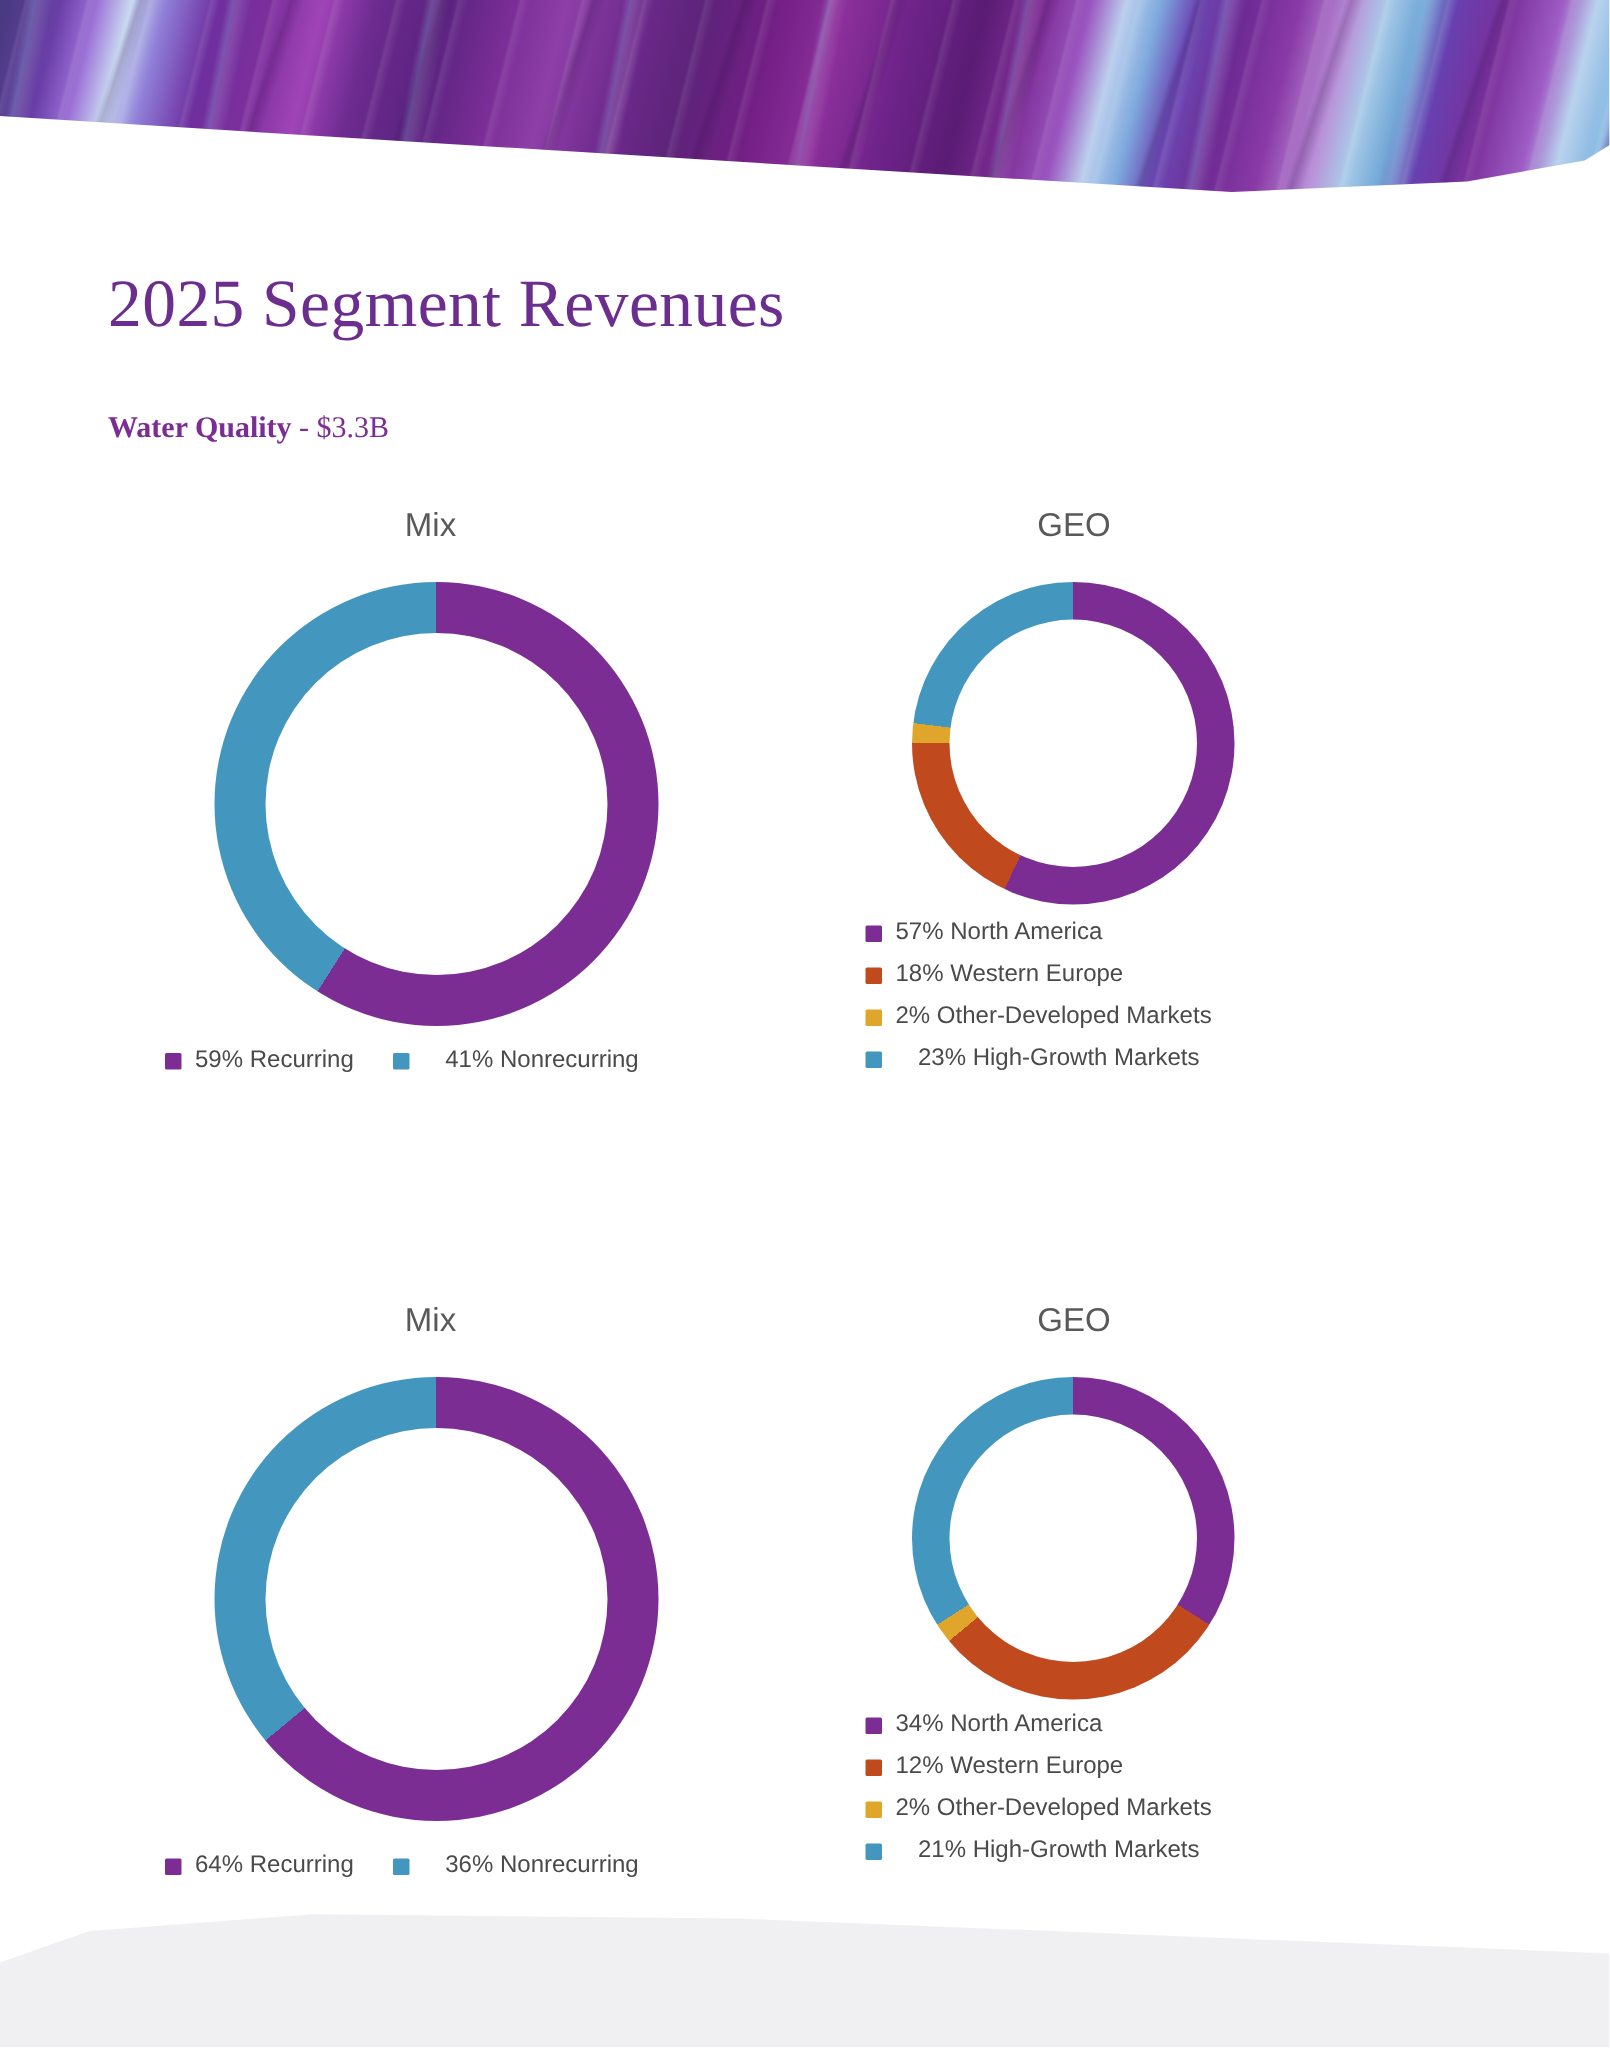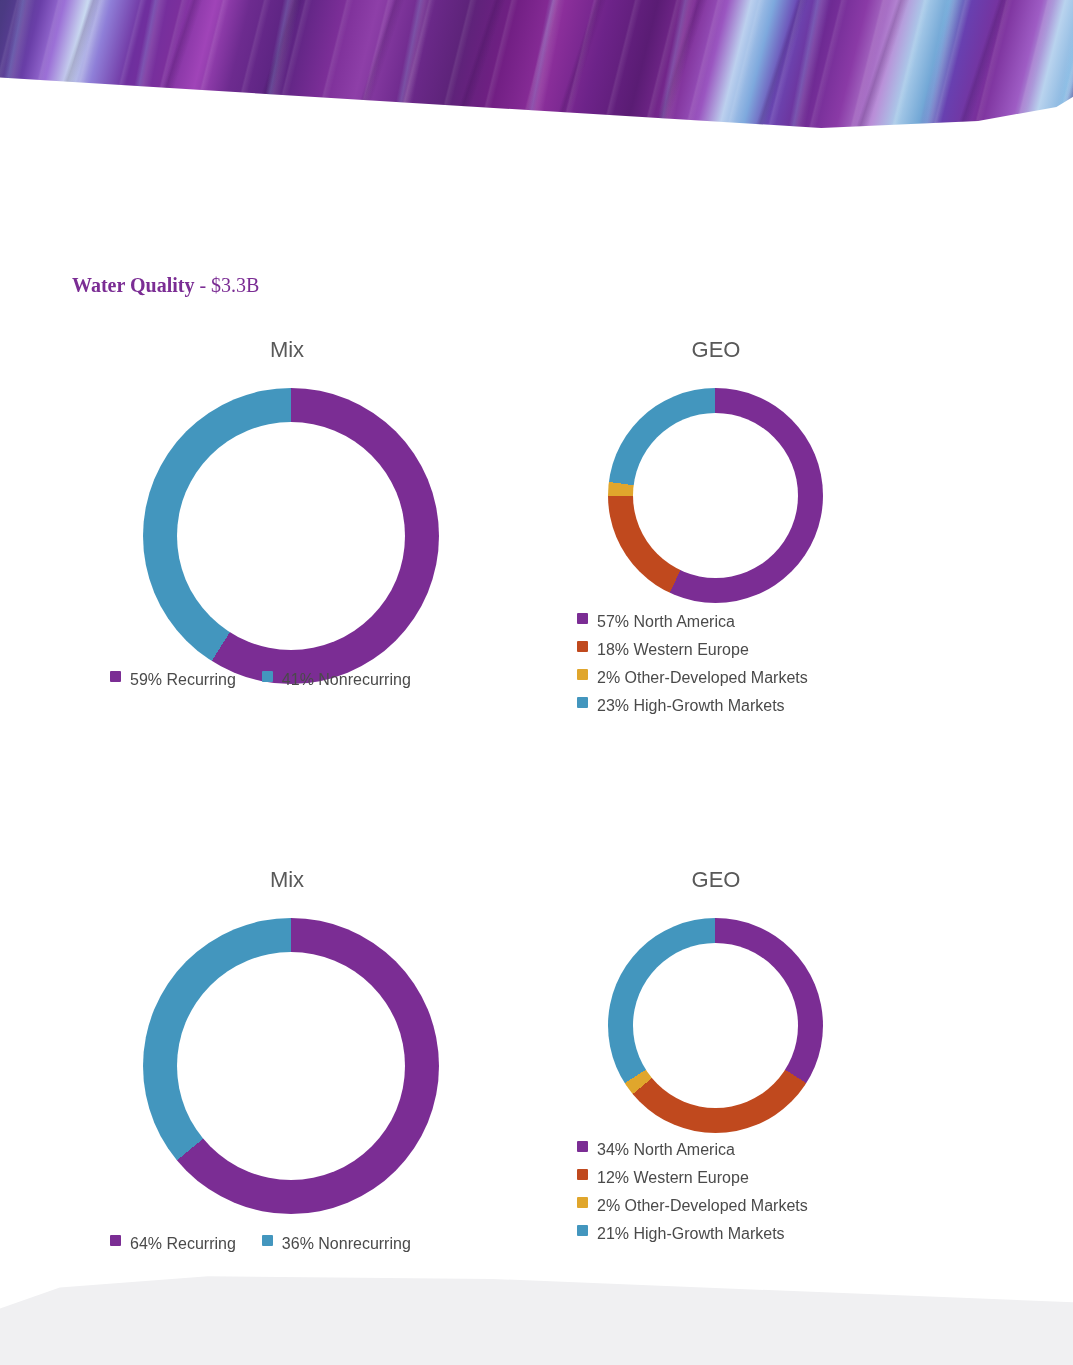--- a/index.html
+++ b/index.html
@@ -133,25 +133,25 @@
   }
 
   
   .legend {
     position: absolute;
     font-size: 16px;
     color: #4a4a4a;
   }
   .legend-row {
     display: flex;
-    align-items: flex-start;
+    align-items: center;
     margin-bottom: 10px;
     white-space: nowrap;
   }
-  .legend-row:last-child { margin-bottom: 0; }
+  .legend-row:last-child { margin-bottom: 0; gap: 15px; }
   .swatch {
     width: 11px;
     height: 11px;
     margin-right: 9px;
     flex: 0 0 auto;
     border-radius: 1px;
   }
   .legend-inline {
     position: absolute;
     display: flex;
@@ -166,30 +166,31 @@
 <body>
 
 <div class="page">
 
   <div class="banner-wrap">
     <div class="banner">
       <div class="banner-streaks"></div>
     </div>
   </div>
 
+  <div class="page-title">2025 Segment Revenues</div>
 
   <div class="section-heading" style="top:274px;">
     <span class="seg-name">Water Quality</span><span class="seg-value"> - $3.3B</span>
   </div>
 
   <div class="chart-title" style="left:187px; top:337px;">Mix</div>
   <div class="donut" id="donut-wq-mix" style="left: 143px; top: 388px; width: 296px; height: 296px; background: conic-gradient(rgb(123, 45, 148) 0deg, rgb(123, 45, 148) 212.4deg, rgb(67, 150, 190) 212.4deg, rgb(67, 150, 190) 360deg);">
     <div class="hole" style="left:34px; top:34px; width:228px; height:228px;"></div>
   </div>
-  <div class="legend-inline" style="left:110px; top:671px;" id="legend-wq-mix">
+  <div class="legend-inline" style="left:110px; top:698px;" id="legend-wq-mix">
       <div class="legend-row">
         <span class="swatch" style="background: rgb(123, 45, 148);"></span>
         <span>59% Recurring</span>
       </div>
       <div class="legend-row">
         <span class="swatch" style="background: rgb(67, 150, 190);"></span>
         <span>41% Nonrecurring</span>
       </div>
     </div>
 

